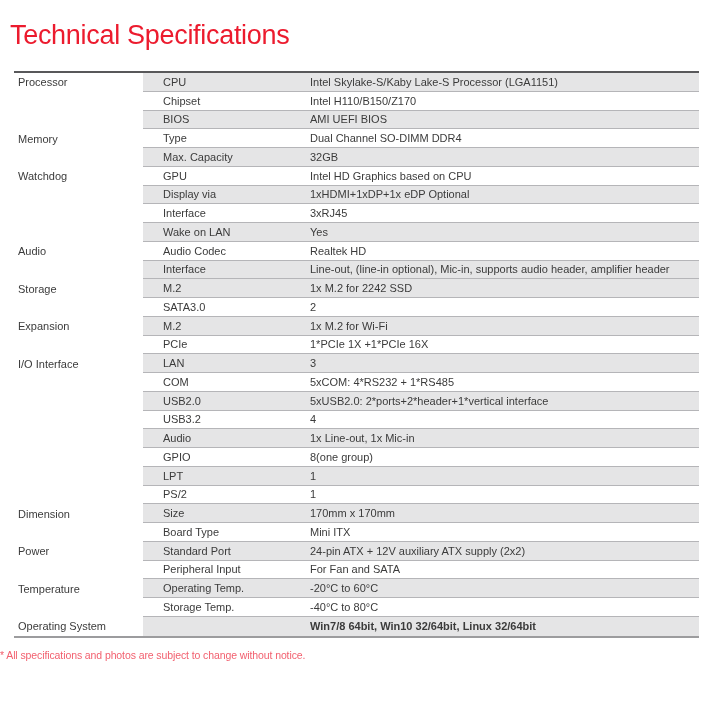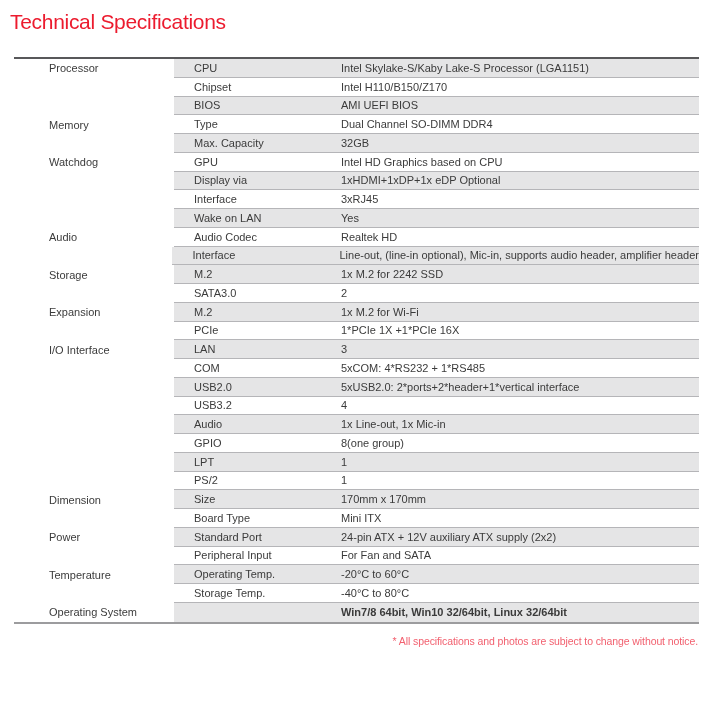--- a/index.html
+++ b/index.html
@@ -15,22 +15,22 @@
   html,body{margin:0;padding:0;background:#ffffff;}
   .page{
     position:relative;
     width:712px;height:714px;
     background:#ffffff;
     font-family:"Liberation Sans", sans-serif;
     overflow:hidden;
   }
   .page-title{
     margin:0;
-    padding:10px 0 0 10px;
-    font-size:21px;
+    padding:24px 0 0 10px;
+    font-size:27px;
     line-height:23px;
     font-weight:normal;
     letter-spacing:-0.3px;
     color:var(--title-red);
   }
   .spec-table{
     margin:24px 13px 0 14px;
     border-top:2px solid var(--table-top-border);
     border-bottom:2px solid var(--table-bottom-border);
   }
@@ -43,42 +43,40 @@
   .cell{
     display:flex;
     align-items:center;
     white-space:nowrap;
     overflow:hidden;
   }
   .cat{
     width:129px;
     padding-left:4px;
     background:#ffffff;
-    margin-left:31px;
   }
   .band{
     flex:1;
     display:flex;
     align-items:stretch;
     background:#ffffff;
     border-bottom:1px solid var(--row-border);
   }
   .row:last-child .band{border-bottom:none;font-weight:bold;}
   .band.shaded{background:var(--row-shade);text-align:center;}
   .item{
     width:164px;
     padding-left:20px;
   }
   .value{
     flex:1;
     padding-left:3px;
   }
   .footnote{
     margin:11px 14px 0 0;
-    text-align:right;
     font-size:10.5px;
     letter-spacing:-0.1px;
     color:var(--footnote-pink);
   }
 </style>
 </head>
 <body>
 
 <div class="page">
   <h1 class="page-title">Technical Specifications</h1>

